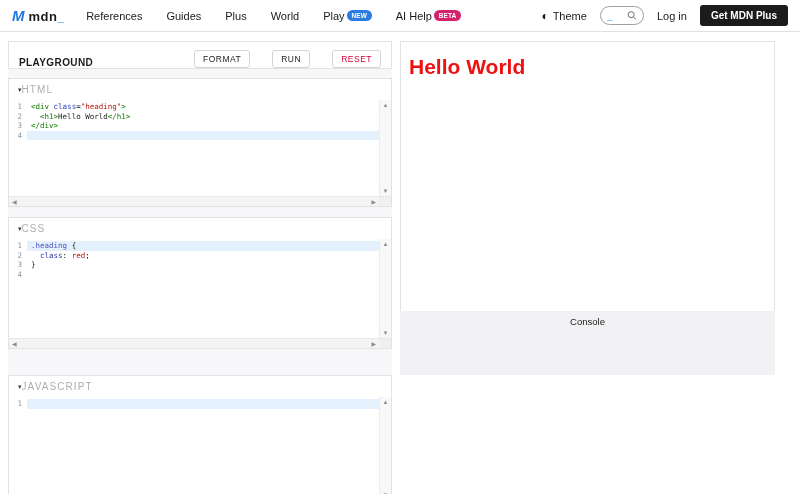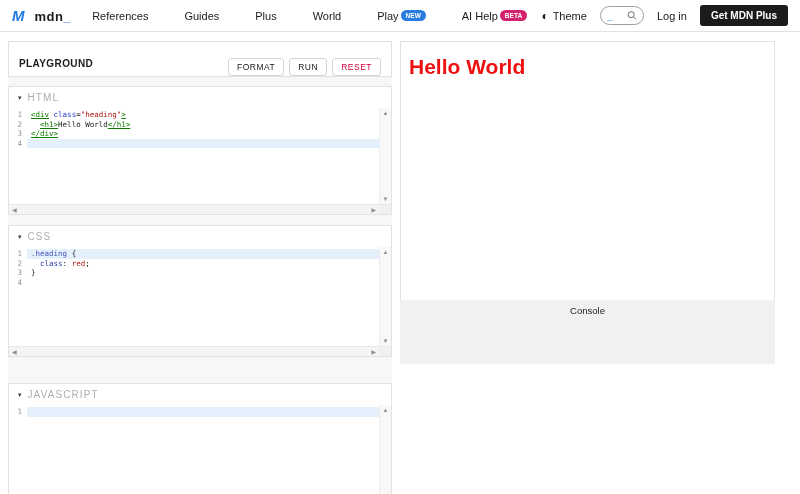--- a/index.html
+++ b/index.html
@@ -6,23 +6,23 @@
   html,body { width:800px; height:494px; background:#fff; overflow:hidden;
               font-family:"Liberation Sans", sans-serif; color:#1b1b1b; }
   .canvas { position:relative; width:800px; height:494px; }
 
   
   .topbar { position:absolute; top:0; left:0; width:800px; height:32px;
             display:flex; align-items:center; padding:0 12px;
             border-bottom:1px solid #e1e1e1; background:#fff; }
   .logo { display:flex; align-items:baseline; cursor:pointer; }
   .logo .m { color:#1f7ae0; font-size:15px; font-weight:700; font-style:italic; }
-  .logo .mdn { font-size:13px; font-weight:600; letter-spacing:.5px; margin-left:10px; }
+  .logo .mdn { font-size:13px; font-weight:600; letter-spacing:.5px; margin-left:4px; }
   .logo .us { color:#1f7ae0; font-weight:700; font-size:12px; }
-  .nav { display:flex; gap:36px; margin-left:22px; list-style:none; }
+  .nav { display:flex; gap:24px; margin-left:22px; list-style:none; }
   .nav li { font-size:11px; cursor:pointer; white-space:nowrap; }
   .badge { font-size:6.5px; font-weight:700; color:#fff; padding:2px 5px;
            border-radius:8px; margin-left:2px; position:relative; top:-2px; }
   .badge.new { background:#2b7ce0; }
   .badge.beta { background:#d4236d; }
   .top-right { margin-left:auto; display:flex; align-items:center; gap:13px; }
   .theme-toggle { display:flex; align-items:center; gap:4px; font-size:11px; cursor:pointer; }
   .theme-toggle .glyph { font-size:12px; line-height:1; }
   .search-pill { display:flex; align-items:center; width:44px; height:19px;
                  border:1px solid #9f9f9f; border-radius:10px; padding:0 6px; background:#fff; }
@@ -30,68 +30,68 @@
                        color:#1f7ae0; font-weight:700; background:transparent;
                        font-family:"Liberation Sans", sans-serif; }
   .search-pill input::placeholder { color:#1f7ae0; opacity:1; }
   .login { font-size:11px; cursor:pointer; }
   .cta { background:#1b1b1b; color:#fff; font-size:10px; font-weight:600;
          padding:5px 11px; border-radius:3px; border:none; cursor:pointer;
          font-family:"Liberation Sans", sans-serif; }
 
   
   .left-col { position:absolute; left:8px; top:41px; width:384px; background:#f7f7f9; }
-  .panel-head { height:36px; background:#fff; border:1px solid #e2e2e2;
-                display:flex; align-items:flex-start; padding:16px 10px; }
+  .panel-head { height:28px; background:#fff; border:1px solid #e2e2e2;
+                display:flex; align-items:flex-end; padding:0 10px; }
   .panel-title { font-size:10px; font-weight:700; letter-spacing:.4px; }
-  .head-btns { margin-left:auto; display:flex; gap:5px; }
+  .head-btns { margin-left:auto; display:flex; gap:22px; }
   .hbtn { font-size:8.5px; letter-spacing:.5px; padding:3px 8px; background:#fff;
           border:1px solid #d4d4d4; border-radius:3px; color:#1b1b1b; cursor:pointer;
           font-family:"Liberation Sans", sans-serif; }
   .hbtn.reset { color:#d30038; }
 
   .editor-card { background:#fff; border:1px solid #e2e2e2; }
   .editor-card.html { margin-top:9px; }
   .editor-card.css  { margin-top:10px; }
   .editor-card.js   { margin-top:26px; }
-  .sec-head { height:21px; display:flex; align-items:center; gap:6px; padding:0 9px; cursor:pointer; }
+  .sec-head { height:21px; display:flex; align-items:center; gap:0; padding:0 9px; cursor:pointer; }
   .sec-head .tri { font-size:7px; color:#3e3e3e; line-height:1; }
   .sec-head .lbl { font-size:10px; color:#aeaeb2; letter-spacing:1.1px; }
 
   .editor { position:relative; background:#fff; overflow:hidden; }
   .editor.h-html { height:96px; }
   .editor.h-css  { height:99px; }
   .editor.h-js   { height:103px; }
   .gutter { position:absolute; left:0; top:2px; width:18px; }
   .gutter .ln { height:9.5px; line-height:9.5px; font-family:"DejaVu Sans Mono", monospace;
                 font-size:7.5px; color:#8f969c; text-align:right; padding-right:5px; }
   .code { position:absolute; left:18px; top:2px; right:12px; }
   .cm-line { height:9.5px; line-height:9.5px; font-family:"DejaVu Sans Mono", monospace;
              font-size:7.5px; white-space:pre; padding-left:4px; cursor:text; }
   .cm-line.active { background:#e4f0fb; }
-  .t-tag { color:#117a00;text-decoration:underline; } .t-attr { color:#2431c8; } .t-str { color:#b01812; }
+  .t-tag { color:#117a00; } .t-attr { color:#2431c8; } .t-str { color:#b01812; }
   .t-sel { color:#4653c0; } .t-prop { color:#24339e; } .t-val { color:#b01812; }
   .t-plain { color:#1b1b1b; }
 
   .vscroll { position:absolute; top:0; right:0; bottom:0; width:12px;
              background:#f8f8f8; border-left:1px solid #ececec; }
   .vscroll .sarr { position:absolute; left:0; width:100%; text-align:center;
                    font-size:6px; color:#8e8e8e; }
   .vscroll .sarr.top { top:2px; } .vscroll .sarr.bot { bottom:2px; }
   .hscroll { position:relative; height:10px; background:#f4f4f4; border-top:1px solid #e8e8e8; }
   .hscroll .sarr { position:absolute; top:1px; font-size:6px; color:#8e8e8e; }
   .hscroll .sarr.left { left:3px; } .hscroll .sarr.right { right:15px; }
   .hscroll .scorner { position:absolute; right:0; top:0; width:12px; height:9px; background:#f0f0f0; }
 
   
   .output { position:absolute; left:400px; top:41px; width:375px; height:277px;
             background:#fff; border:1px solid #e3e3e3; }
   .output h1 { margin:13px 0 0 8px; font-size:21px; font-weight:700; color:#ee1111;
                font-family:"Liberation Sans", sans-serif; }
-  .console { position:absolute; left:400px; top:300px; width:375px; height:64px;
+  .console { position:absolute; left:400px; top:311px; width:375px; height:64px;
              background:#f1f1f3; }
   .console .clabel { text-align:center; font-size:9.5px; padding-top:5px; color:#1b1b1b; }
 </style>
 </head>
 <body>
 
 <div class="canvas">
 
   <header class="topbar">
     <div class="logo">

